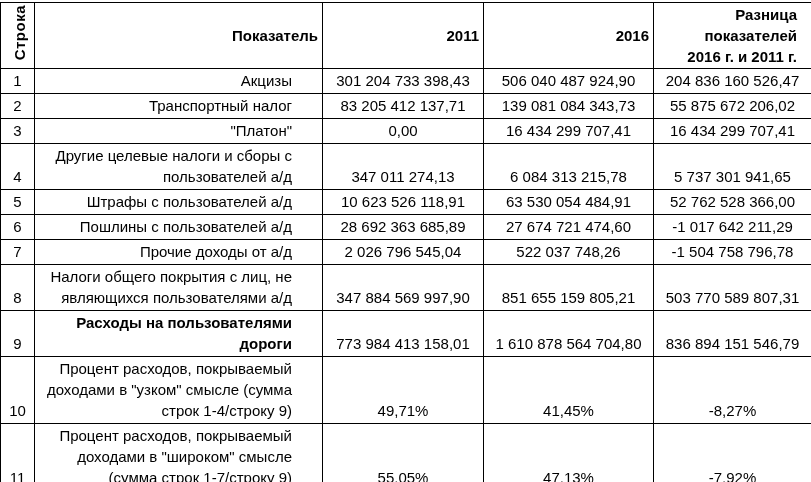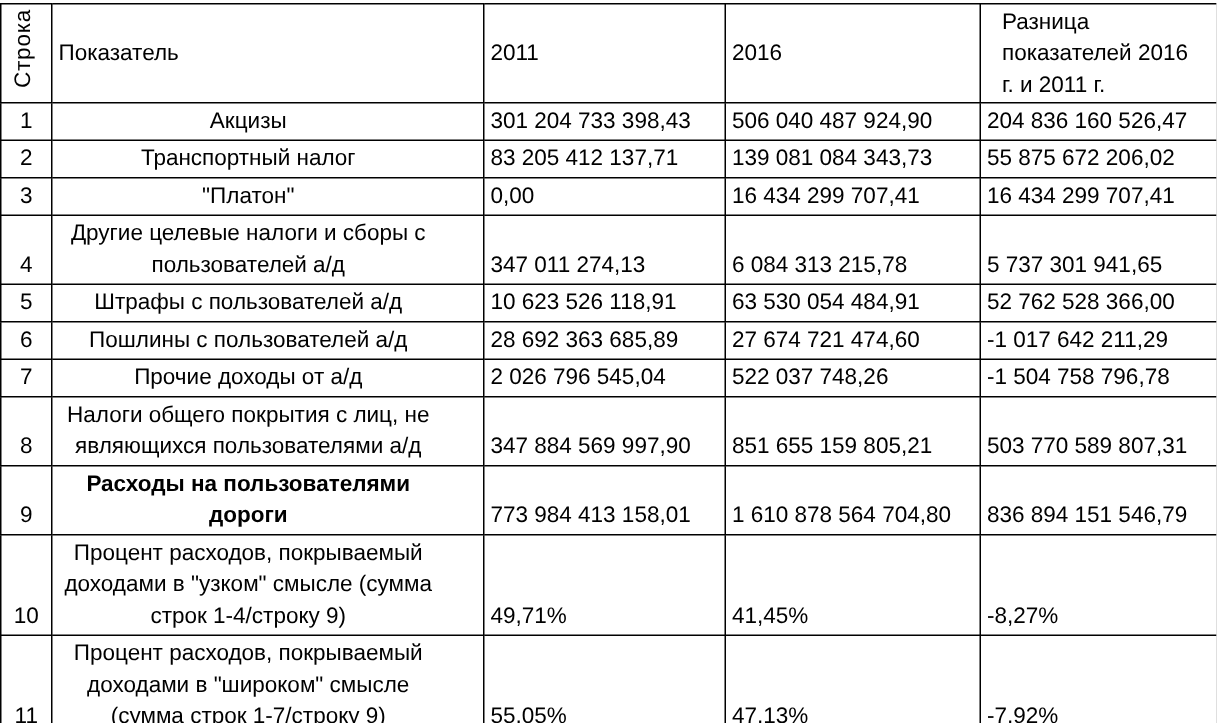--- a/index.html
+++ b/index.html
@@ -29,41 +29,41 @@
     overflow: hidden;
   }
   col.c-row  { width: 34px; }
   col.c-ind  { width: 288px; }
   col.c-2011 { width: 161px; }
   col.c-2016 { width: 170px; }
   col.c-diff { width: 158px; }
 
   thead tr { height: 66px; }
   .data-table th {
-    font-weight: normal;
-    text-align: left;
+    font-weight: bold;
+    text-align: right;
     vertical-align: middle;
     padding: 0 4px;
   }
   th.th-diff { padding: 0 14px; }
   .vertical-text {
     display: inline-block;
     writing-mode: vertical-rl;
     transform: rotate(180deg);
     white-space: nowrap;
     letter-spacing: 0.5px;
   }
 
   .data-table td {
     vertical-align: bottom;
     padding: 1px 4px 2px 4px;
   }
   td.rownum { text-align: center; }
-  td.label  { text-align: center; padding-right: 30px; }
-  td.num    { text-align: left; white-space: nowrap; }
+  td.label  { text-align: right; padding-right: 30px; }
+  td.num    { text-align: center; white-space: nowrap; }
   tr.bold-row td.label { font-weight: bold; }
 
   
   tbody tr:nth-child(1)  { height: 22px; }
   tbody tr:nth-child(2)  { height: 22px; }
   tbody tr:nth-child(3)  { height: 21px; }
   tbody tr:nth-child(4)  { height: 43px; }
   tbody tr:nth-child(5)  { height: 22px; }
   tbody tr:nth-child(6)  { height: 22px; }
   tbody tr:nth-child(7)  { height: 21px; }

